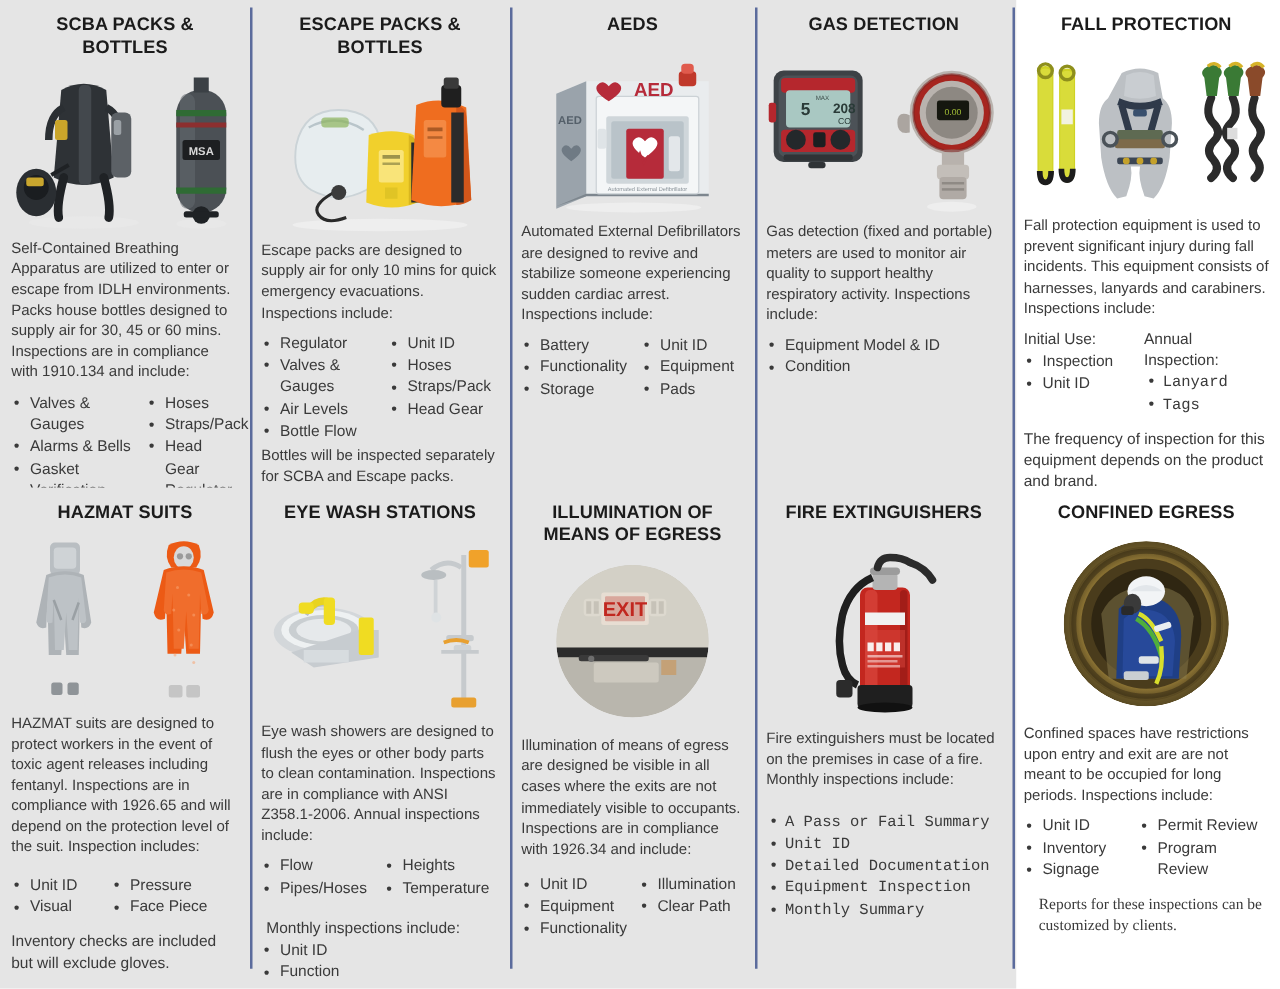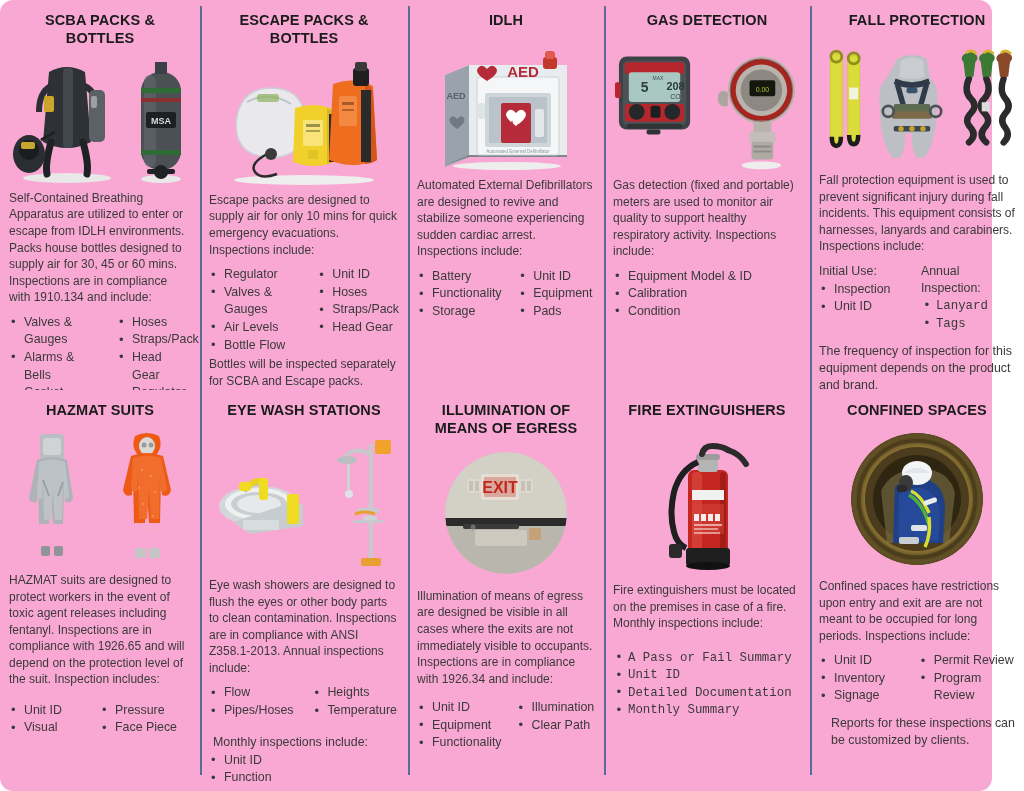--- a/index.html
+++ b/index.html
@@ -6,23 +6,22 @@
   html, body {
     margin: 0; padding: 0;
     width: 1024px; height: 791px;
     background: #ffffff;
     font-family: "Liberation Sans", sans-serif;
     color: #2b2b2b;
     overflow: hidden;
   }
   .sheet {
     position: relative;
-    width: 992px; height: 791px;
-    background: #f9a8d4;
-    border-radius: 13px;
+    width: 813px; height: 791px;
+    background: #e5e5e5;
   }
   .grid {
     display: grid;
     grid-template-columns: 200px 208px 196px 206px 214px;
     grid-template-rows: 390px 401px;
     width: 1024px; height: 791px;
   }
   .divider {
     position: absolute;
     top: 6px; bottom: 16px;
@@ -64,42 +63,42 @@
     line-height: 1.38;
     color: #3a3a3a;
     margin: 0 0 8px 0;
   }
   .note {
     font-size: 12.4px;
     line-height: 1.38;
     color: #3a3a3a;
     margin-top: 10px;
   }
-  .note.indent { padding-left: 12px; }
+  .note.indent { padding-left: 12px; font-family: Liberation Serif, serif; }
   ul.bl {
     list-style: none;
     margin: 0; padding: 0;
   }
   ul.bl > li {
     position: relative;
     padding-left: 15px;
     font-size: 12.4px;
     line-height: 1.42;
     color: #3a3a3a;
   }
   ul.bl > li::before {
     content: "•";
     position: absolute;
     left: 2px; top: -0.5px;
     font-size: 13px;
     color: #3a3a3a;
   }
   .cols2 {
     display: flex;
-    gap: 15px;
+    gap: 4px;
   }
   .cols2 > div { }
   .subhead {
     font-size: 12.4px;
     line-height: 1.38;
     color: #3a3a3a;
     margin-bottom: 1px;
   }
   .pad-left-10 { padding-left: 10px; }
   .pad-left-14 { padding-left: 14px; }
@@ -222,21 +221,21 @@
           <li>Unit ID</li>
           <li>Hoses</li>
           <li>Straps/Pack</li>
           <li>Head Gear</li>
         </ul>
       </div>
       <p class="body-text" style="margin-top:2px">Bottles will be inspected separately for SCBA and Escape packs.</p>
     </section>
 
     <section class="card">
-      <div class="card-title">IDLH</div>
+      <div class="card-title">AEDS</div>
       <div class="media">
         <svg width="150" height="124" viewBox="0 0 150 124">
           <ellipse cx="76" cy="119" rx="54" ry="4" fill="#eeeeee"></ellipse>
           <path d="M14 28 l24 -10 l98 0 l0 92 l-98 0 z" fill="#e9ecee"></path>
           <path d="M14 28 l24 -10 l0 92 l-24 10 z" fill="#9aa3ab"></path>
           <path d="M14 118 l24 -10 l98 0 l0 2 l-98 0 z" fill="#7d868e"></path>
           <rect x="46" y="30" width="82" height="78" rx="2" fill="#f4f6f7" stroke="#ccd2d6"></rect>
           <rect x="54" y="46" width="66" height="54" rx="2" fill="#cfd6da"></rect>
           <rect x="58" y="50" width="58" height="46" rx="2" fill="#b9c3c9"></rect>
           <rect x="70" y="56" width="30" height="40" rx="2" fill="#b62b3a"></rect>
@@ -301,21 +300,20 @@
           <rect x="40" y="84" width="26" height="12" rx="3" fill="#c3beb9"></rect>
           <rect x="42" y="94" width="22" height="18" rx="3" fill="#b0aaa5"></rect>
           <rect x="44" y="98" width="18" height="2" fill="#8f8a85"></rect>
           <rect x="44" y="103" width="18" height="2" fill="#8f8a85"></rect>
           <circle cx="52" cy="42" r="31" fill="none" stroke="#7e2521" stroke-width="2" opacity="0.6"></circle>
         </svg>
       </div>
       <p class="body-text">Gas detection (fixed and portable) meters are used to monitor air quality to support healthy respiratory activity. Inspections include:</p>
       <ul class="bl pad-left-18">
         <li>Equipment Model &amp; ID</li>
-        <li>Calibration</li>
         <li>Condition</li>
       </ul>
     </section>
 
     <section class="card">
       <div class="card-title">FALL PROTECTION</div>
       <div class="media" style="gap:4px; align-items:flex-start; padding-top:6px; height:130px;">
         <svg width="52" height="124" viewBox="0 0 52 124">
           <path d="M12 14 q0 -8 7 -8 q7 0 7 8 l0 84 q0 12 -7 12 q-7 0 -7 -12 z" fill="#cfd224"></path>
           <path d="M13 14 q0 -6 6 -6 q6 0 6 6 l0 84 q0 10 -6 10 q-6 0 -6 -10 z" fill="#d9dc3a"></path>
@@ -422,20 +420,21 @@
       <div class="cols2" style="margin-top:6px">
         <ul class="bl pad-left-10" style="width:76px">
           <li>Unit ID</li>
           <li>Visual</li>
         </ul>
         <ul class="bl" style="width:90px">
           <li>Pressure</li>
           <li>Face Piece</li>
         </ul>
       </div>
+      <p class="note">Inventory checks are included but will exclude gloves.</p>
     </section>
 
     <section class="card">
       <div class="card-title">EYE WASH STATIONS</div>
       <div class="media" style="gap:16px; height:146px; align-items:flex-start; padding-top:4px;">
         <svg width="104" height="108" viewBox="0 0 104 108" style="margin-top:24px">
           <ellipse cx="46" cy="52" rx="40" ry="20" fill="#d3d7da"></ellipse>
           <ellipse cx="46" cy="50" rx="34" ry="16" fill="#eef1f2"></ellipse>
           <ellipse cx="46" cy="50" rx="28" ry="12" fill="#c9ced1"></ellipse>
           <ellipse cx="46" cy="50" rx="22" ry="9" fill="#e6e9eb"></ellipse>
@@ -454,21 +453,21 @@
           <ellipse cx="14" cy="30" rx="10" ry="4" fill="#b9bec1"></ellipse>
           <rect x="42" y="10" width="16" height="14" rx="2" fill="#f0a22a"></rect>
           <rect x="14" y="34" width="3" height="28" fill="#cfd3d6"></rect>
           <circle cx="16" cy="64" r="4" fill="#dfe3e5"></circle>
           <rect x="24" y="78" width="22" height="5" rx="2" fill="#c6cacd"></rect>
           <path d="M22 84 q10 -4 20 0" stroke="#e8a030" stroke-width="3" fill="none"></path>
           <rect x="30" y="86" width="14" height="6" rx="2" fill="#cfd3d6"></rect>
           <rect x="20" y="90" width="30" height="3" fill="#c6cacd"></rect>
         </svg>
       </div>
-      <p class="body-text">Eye wash showers are designed to flush the eyes or other body parts to clean contamination. Inspections are in compliance with ANSI Z358.1-2013. Annual inspections include:</p>
+      <p class="body-text">Eye wash showers are designed to flush the eyes or other body parts to clean contamination. Inspections are in compliance with ANSI Z358.1-2006. Annual inspections include:</p>
       <div class="cols2" style="margin-top:0">
         <ul class="bl pad-left-10" style="width:98px">
           <li>Flow</li>
           <li>Pipes/Hoses</li>
         </ul>
         <ul class="bl" style="width:96px">
           <li>Heights</li>
           <li>Temperature</li>
         </ul>
       </div>
@@ -551,26 +550,27 @@
           <rect x="42" y="88" width="28" height="2" fill="#f5d6d4" opacity="0.7"></rect>
           <rect x="42" y="92" width="24" height="2" fill="#f5d6d4" opacity="0.6"></rect>
           <rect x="42" y="96" width="26" height="2" fill="#f5d6d4" opacity="0.6"></rect>
         </svg>
       </div>
       <p class="body-text">Fire extinguishers must be located on the premises in case of a fire. Monthly inspections include:</p>
       <ul class="bl pad-left-22" style="margin-top:10px">
         <li>A Pass or Fail Summary</li>
         <li>Unit ID</li>
         <li>Detailed Documentation</li>
+        <li>Equipment Inspection</li>
         <li>Monthly Summary</li>
       </ul>
     </section>
 
     <section class="card">
-      <div class="card-title">CONFINED SPACES</div>
+      <div class="card-title">CONFINED EGRESS</div>
       <div class="media round" style="height:146px;">
         <div class="photo-round" style="width:132px;height:132px;">
           <svg width="132" height="132" viewBox="0 0 132 132">
             <defs>
               <clipPath id="circClip2">
                   <circle cx="66" cy="66" r="66"></circle>
                 </clipPath>
               <radialGradient id="rimG" cx="50%" cy="50%" r="50%">
                 <stop offset="55%" stop-color="#5d4a21"></stop>
                 <stop offset="78%" stop-color="#8d7434"></stop>

